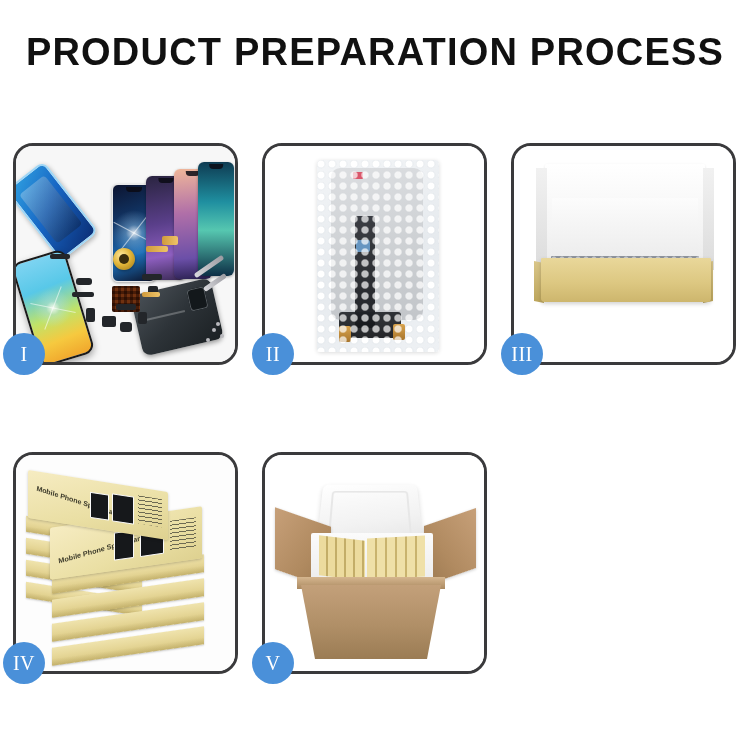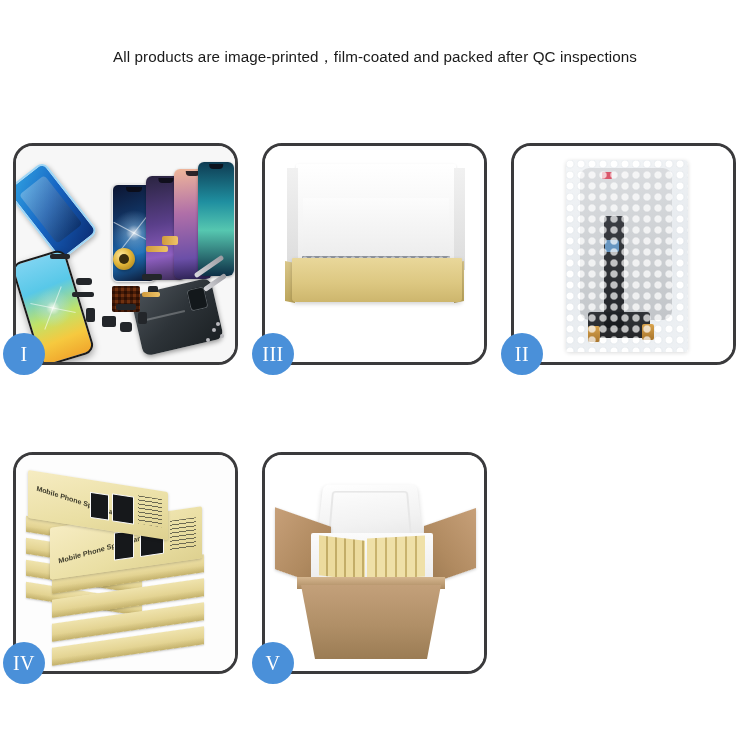--- a/index.html
+++ b/index.html
@@ -439,21 +439,21 @@
     width: 76px; height: 34px;
     background: linear-gradient(120deg,rgba(255,255,255,.65),rgba(255,255,255,0));
     transform: rotate(-8deg);
     border-radius: 4px;
   }
 </style>
 </head>
 <body>
 
 <div class="header">
-  <div class="page-subtitle">All products are image-printed，film-coated and packed after QC inspections</div>
+  <div class="page-title">PRODUCT PREPARATION PROCESS</div>
 </div>
 
 <div class="grid">
 
   <div class="panel">
     <div class="panel-inner p1">
 
       <div class="tilted-phone"></div>
 
       <div class="phone-row">
@@ -501,47 +501,47 @@
 
       <div class="screw" style="left:196px;top:182px;"></div>
       <div class="screw" style="left:204px;top:188px;"></div>
       <div class="screw" style="left:190px;top:192px;"></div>
       <div class="screw" style="left:200px;top:176px;"></div>
     </div>
     <div class="badge">I</div>
   </div>
 
   <div class="panel">
-    <div class="panel-inner p3">
-      <div class="tray-lid"></div>
-      <div class="foam-sheet"></div>
-      <div class="tray-side-l"></div>
-      <div class="tray-side-r"></div>
-      <div class="tray-bubbles"></div>
-      <div class="tray-base"></div>
-    </div>
-    <div class="badge">III</div>
-  </div>
-
-  <div class="panel">
     <div class="panel-inner p2">
       <div class="bubble-bag">
         <div class="lcd-inside"></div>
         <div class="red-tab"></div>
         <div class="lcd-flex"></div>
         <div class="lcd-bottom"></div>
         <div class="conn" style="left:22px;top:166px;"></div>
         <div class="conn" style="left:76px;top:164px;"></div>
         <div class="bubble-overlay"></div>
       </div>
     </div>
     <div class="badge">II</div>
   </div>
 
   <div class="panel">
+    <div class="panel-inner p3">
+      <div class="tray-lid"></div>
+      <div class="foam-sheet"></div>
+      <div class="tray-side-l"></div>
+      <div class="tray-side-r"></div>
+      <div class="tray-bubbles"></div>
+      <div class="tray-base"></div>
+    </div>
+    <div class="badge">III</div>
+  </div>
+
+  <div class="panel">
     <div class="panel-inner p4">
       <div class="stack">
 
         <div class="sbox" style="left:10px;top:70px;width:116px;height:16px;transform:skewY(9deg);">
             <div class="edge"></div>
           </div>
         <div class="sbox" style="left:10px;top:92px;width:116px;height:16px;transform:skewY(9deg);">
             <div class="edge"></div>
           </div>
         <div class="sbox" style="left:10px;top:114px;width:116px;height:16px;transform:skewY(9deg);">

